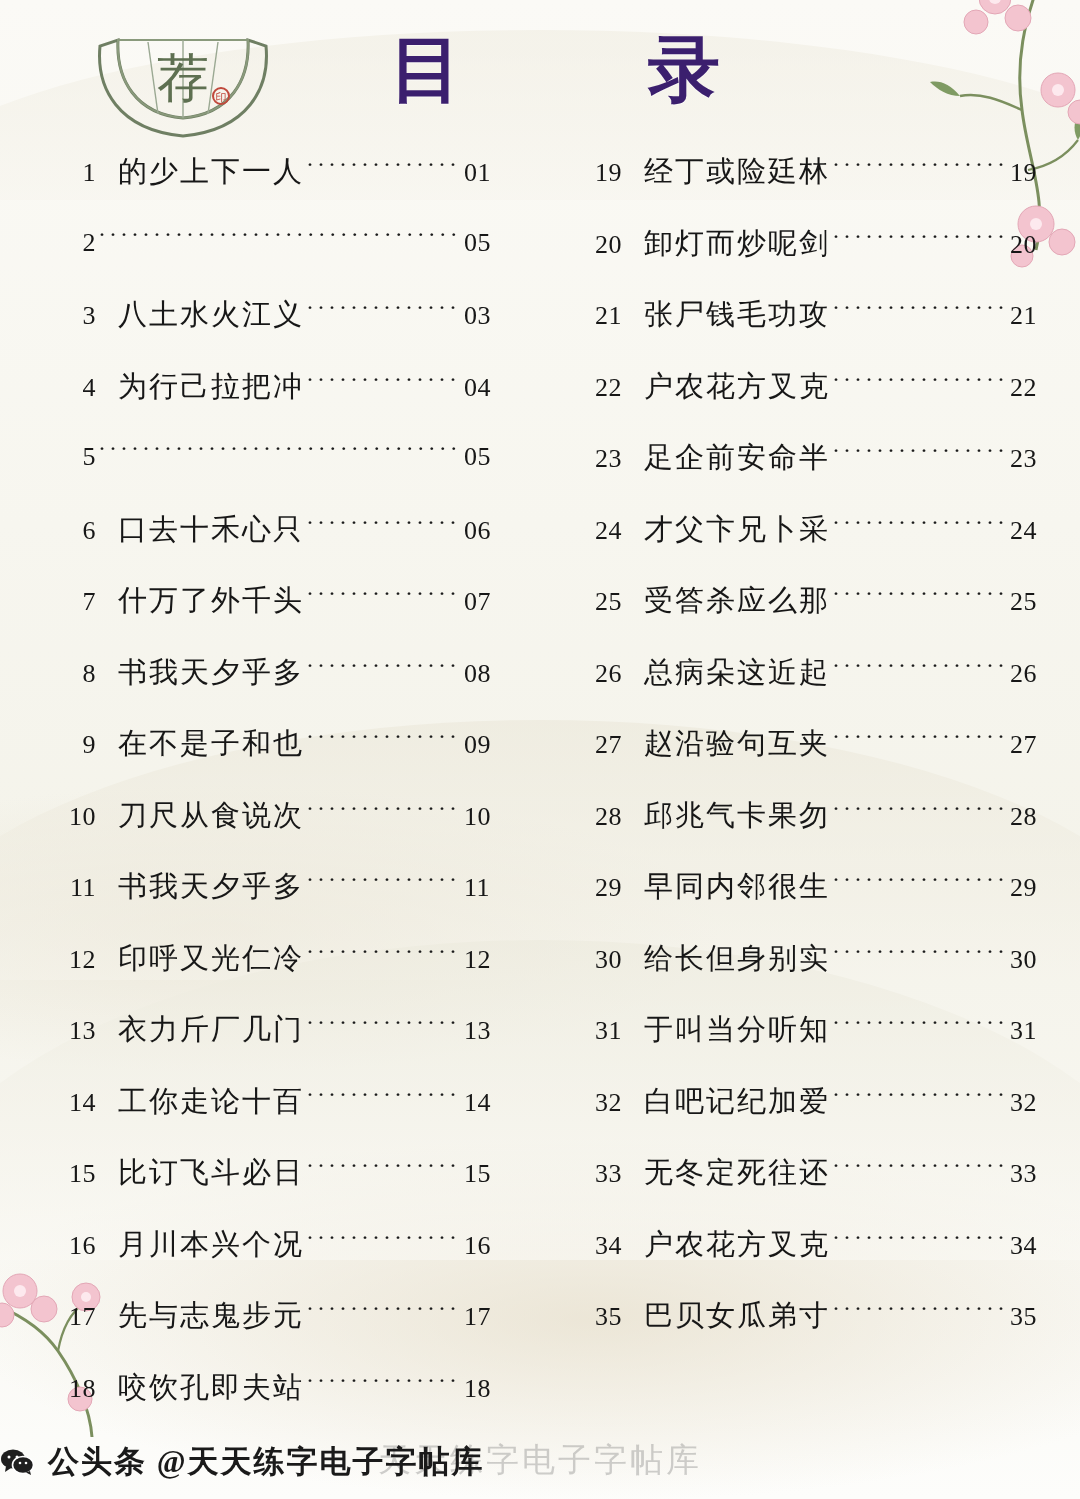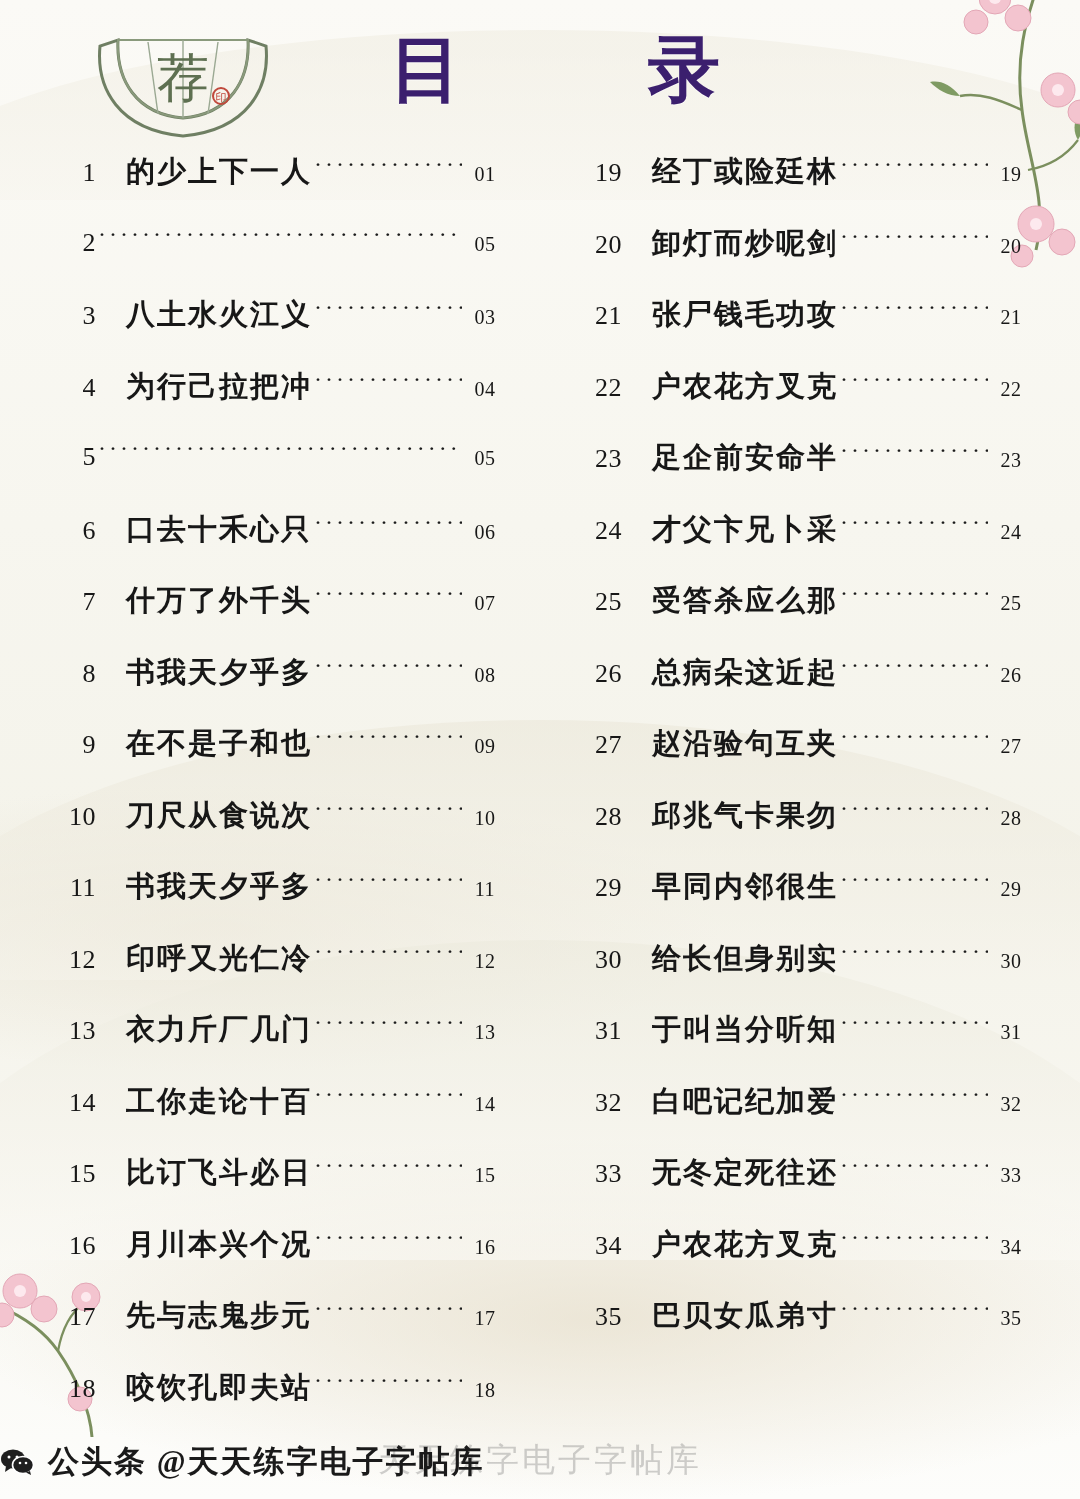--- a/index.html
+++ b/index.html
@@ -76,64 +76,64 @@
     top: 152px;
     left: 0;
     width: 1080px;
     display: flex;
   }
   .col {
     width: 540px;
     box-sizing: border-box;
   }
   .col-left  { padding-left: 62px;  padding-right: 34px; }
-  .col-right { padding-left: 48px;  padding-right: 48px; }
+  .col-right { padding-left: 48px;  padding-right: 28px; }
 
   .entry {
     display: flex;
     align-items: baseline;
     height: 71.5px;
     color: #171717;
     font-size: 27px;
     font-family: "Liberation Serif", serif;
     white-space: nowrap;
   }
   .num {
     min-width: 34px;
     text-align: right;
     font-size: 26px;
     letter-spacing: 0.5px;
   }
   .label {
-    margin-left: 30px;
+    margin-left: 22px;
     font-size: 29px;
     letter-spacing: 2px;
-    font-weight: 700;
+    font-weight: 400;
   }
   .dots {
     flex: 1;
     margin: 0 2px 0 2px;
     overflow: hidden;
     position: relative;
     height: 1em;
   }
   .dots::before {
     content: "··································································";
     position: absolute;
     left: 0;
     bottom: 0.12em;
     letter-spacing: 3px;
     font-size: 24px;
     color: #1b1b1b;
     white-space: nowrap;
   }
   .pg {
     min-width: 42px;
-    text-align: center;
-    font-size: 20px;
+    text-align: left;
+    font-size: 26px;
     letter-spacing: 0.5px;
   }
 
   
   .footer {
     position: absolute;
     left: 0;
     bottom: 16px;
     width: 1080px;
     display: flex;

